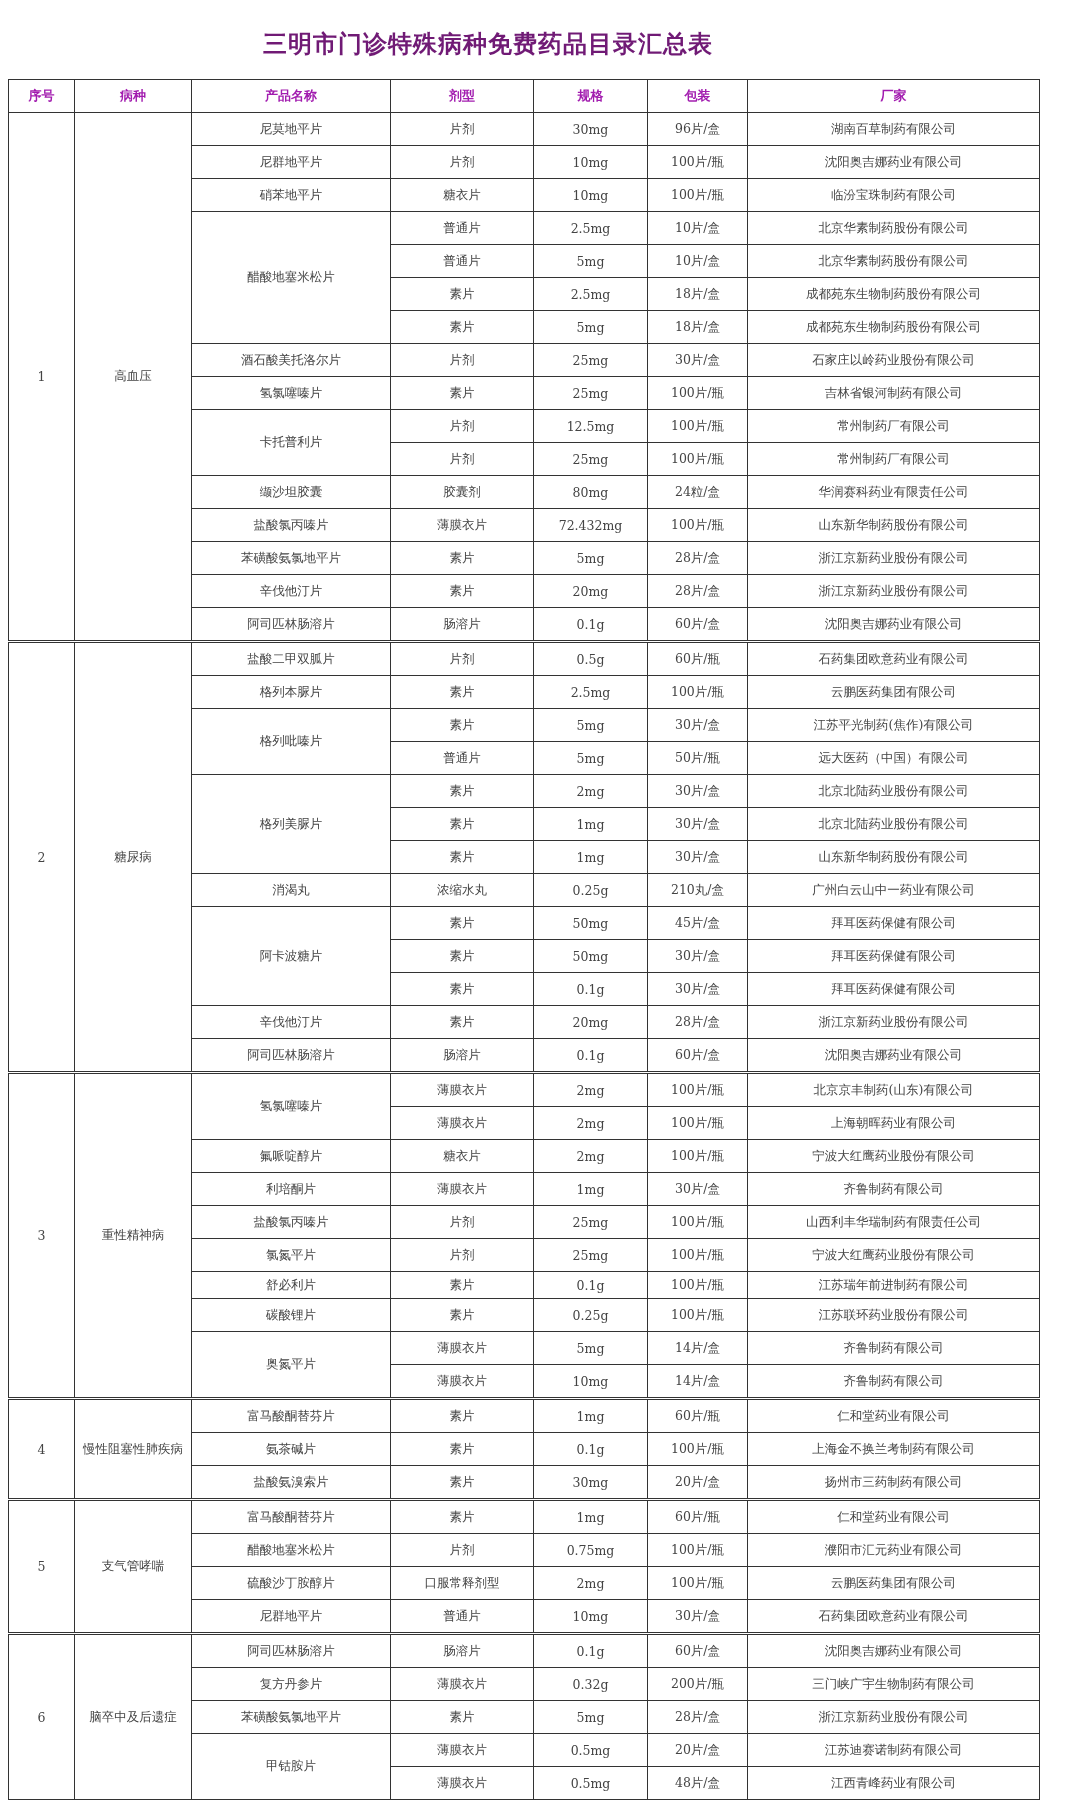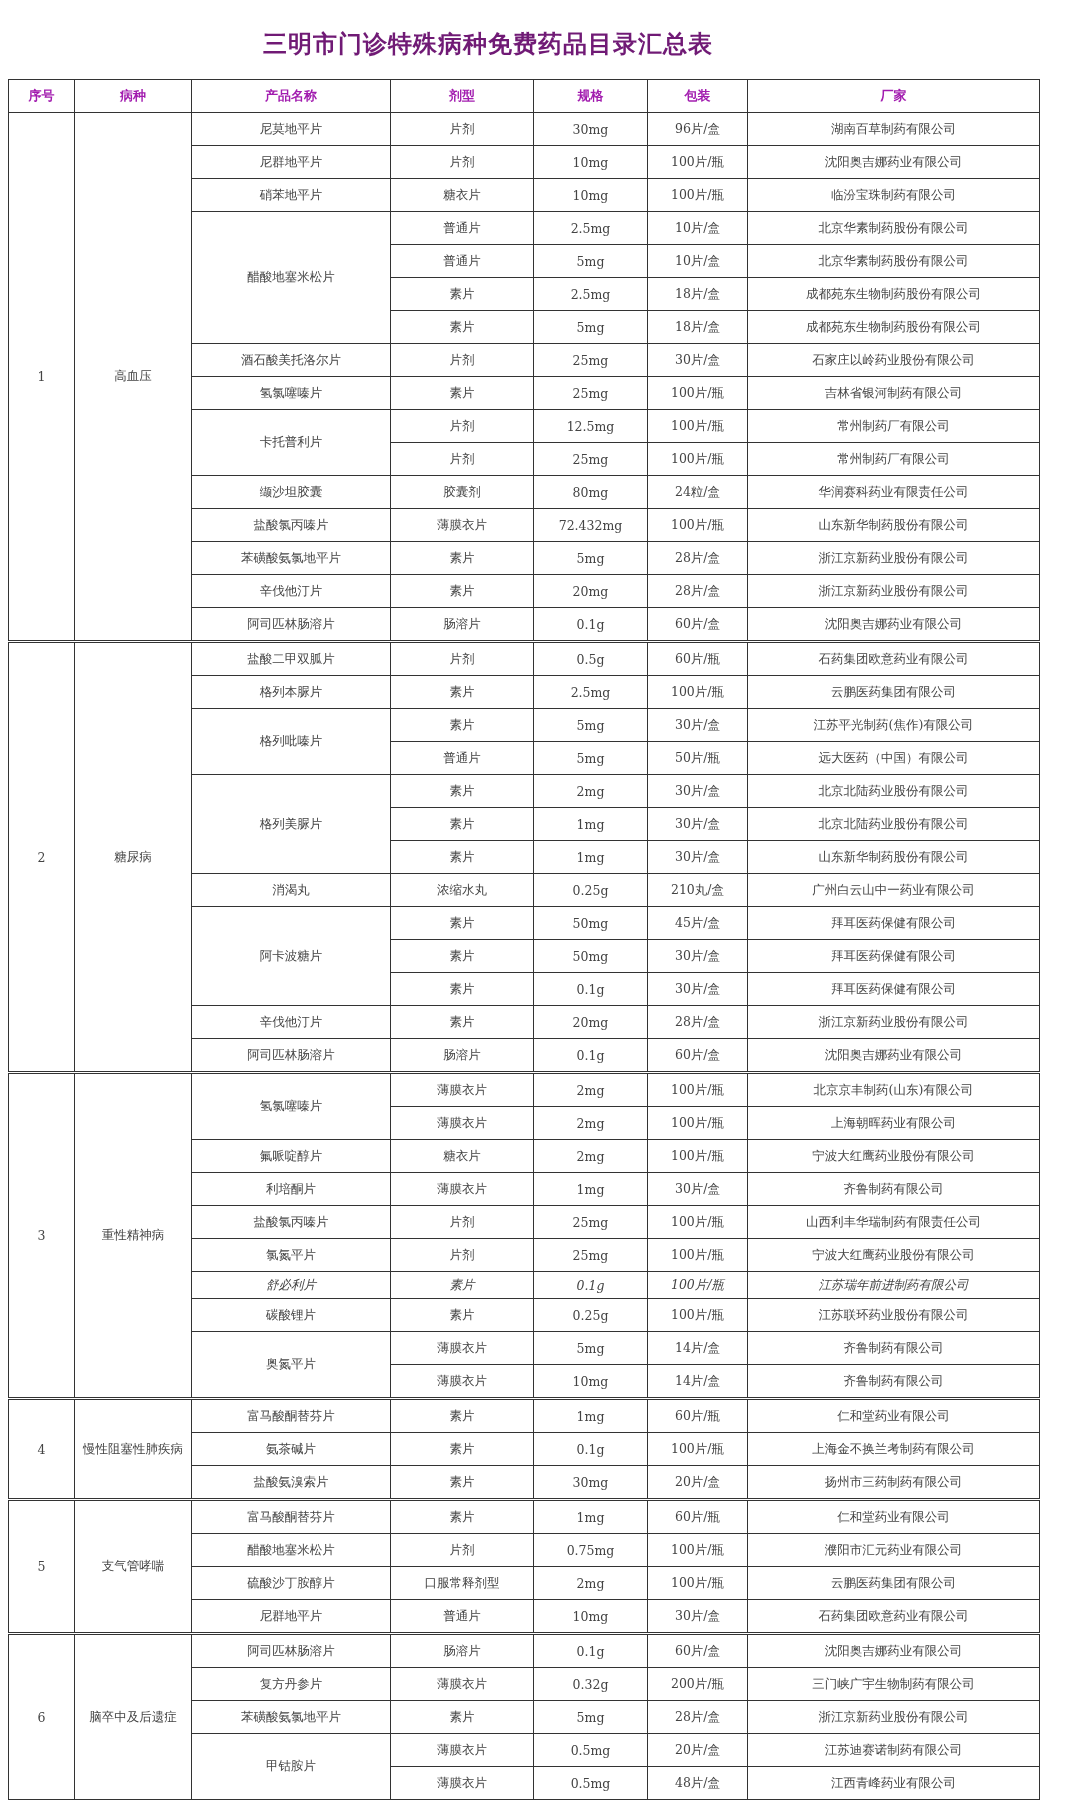--- a/index.html
+++ b/index.html
@@ -6,21 +6,21 @@
   body { width: 1080px; height: 1820px; position: relative; overflow: hidden;
          font-family: "DejaVu Serif", "Liberation Serif", serif; color: #333; }
   .title { position: absolute; top: 28px; left: 0; width: 976px; text-align: center;
            font-size: 24px; font-weight: bold; color: #701a75; letter-spacing: 1px; }
   table.drug { position: absolute; top: 79px; left: 8px; width: 1031px;
                border-collapse: collapse; table-layout: fixed; font-size: 12.5px; }
   table.drug th, table.drug td { border: 1.5px solid #333; text-align: center; vertical-align: middle;
                padding: 0 2px; white-space: nowrap; overflow: hidden; }
   table.drug th { height: 32px; font-weight: bold; color: #a21caf; font-size: 13px; }
   table.drug td { height: 32px; color: #444; }
-  table.drug tr.short td { height: 26px; font-style: italic; }
+  table.drug tr.short td { height: 26px; }
   table.drug tbody.sec { border-top: 3px double #333; }
   col.c0 { width: 66px; } col.c1 { width: 117px; } col.c2 { width: 199px; }
   col.c3 { width: 143px; } col.c4 { width: 114px; } col.c5 { width: 100px; } col.c6 { width: 292px; }
 </style>
 </head>
 <body>
 
 <div class="title">三明市门诊特殊病种免费药品目录汇总表</div>
 
 <table class="drug">

